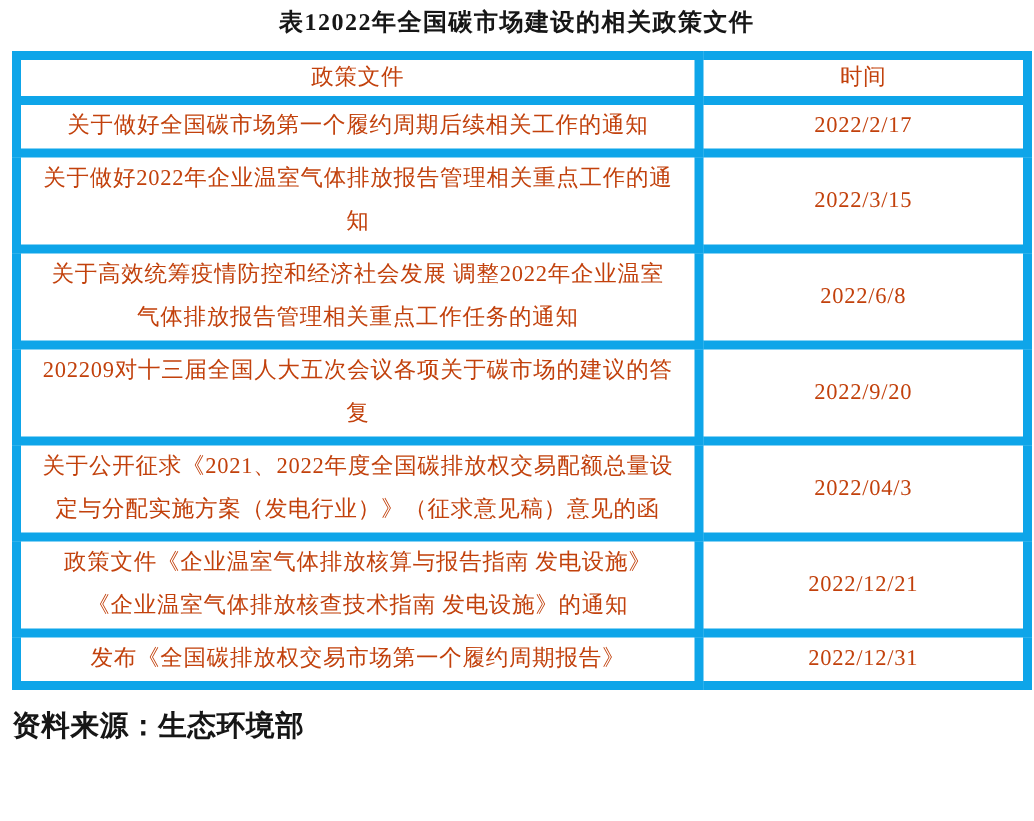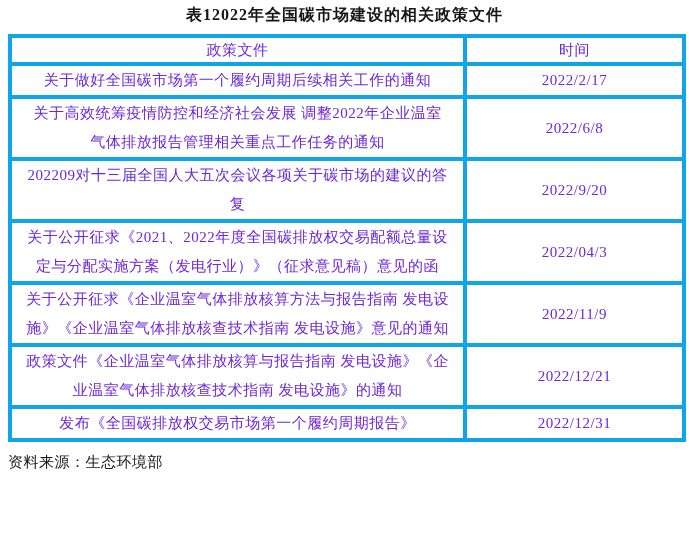--- a/index.html
+++ b/index.html
@@ -32,46 +32,46 @@
     border-collapse: collapse;
     table-layout: fixed;
     margin: 8px 7px 0 8px;
     width: 674px;
     border: 3px solid #000000;
   }
   .policy-table col.col-policy { width: 455px; }
   .policy-table col.col-date   { width: 219px; }
   .policy-table th,
   .policy-table td {
-    border: 4px solid #0ea5e9;
+    border: 6px solid #0ea5e9;
     text-align: center;
     vertical-align: middle;
     font-size: 15px;
     font-weight: normal;
     letter-spacing: 0.5px;
-    color: #6d28d9;
+    color: #c2410c;
     padding: 0 14px;
     line-height: 29px;
   }
   .policy-table th {
     height: 22px;
     line-height: 22px;
     padding: 1px 4px;
   }
   .policy-table td.date-cell {
     padding: 0 4px;
   }
   .policy-table tr.row-single td.policy-cell,
   .policy-table tr.row-single td.date-cell {
     height: 26px;
   }
   .source-note {
     margin: 11px 0 0 8px;
-    font-size: 15px;
-    font-weight: normal;
+    font-size: 19px;
+    font-weight: bold;
     letter-spacing: 0.5px;
     color: #161616;
   }
 </style>
 </head>
 <body>
 
 <div class="page">
 
   <div class="doc-title">
@@ -89,34 +89,34 @@
         <th>时间</th>
       </tr>
     </thead>
     <tbody>
 
     <tr class="row-single">
           <td class="policy-cell">关于做好全国碳市场第一个履约周期后续相关工作的通知</td>
           <td class="date-cell">2022/2/17</td>
         </tr>
         <tr>
+          <td class="policy-cell">关于做好2022年企业温室气体排放报告管理相关重点工作的通知</td>
+          <td class="date-cell">2022/3/15</td>
+        </tr>
+        <tr>
           <td class="policy-cell">关于高效统筹疫情防控和经济社会发展 调整2022年企业温室气体排放报告管理相关重点工作任务的通知</td>
           <td class="date-cell">2022/6/8</td>
         </tr>
         <tr>
           <td class="policy-cell">202209对十三届全国人大五次会议各项关于碳市场的建议的答复</td>
           <td class="date-cell">2022/9/20</td>
         </tr>
         <tr>
           <td class="policy-cell">关于公开征求《2021、2022年度全国碳排放权交易配额总量设定与分配实施方案（发电行业）》（征求意见稿）意见的函</td>
           <td class="date-cell">2022/04/3</td>
-        </tr>
-        <tr>
-          <td class="policy-cell">关于公开征求《企业温室气体排放核算方法与报告指南 发电设施》《企业温室气体排放核查技术指南 发电设施》意见的通知</td>
-          <td class="date-cell">2022/11/9</td>
         </tr>
         <tr>
           <td class="policy-cell">政策文件《企业温室气体排放核算与报告指南 发电设施》《企业温室气体排放核查技术指南 发电设施》的通知</td>
           <td class="date-cell">2022/12/21</td>
         </tr>
         <tr class="row-single">
           <td class="policy-cell">发布《全国碳排放权交易市场第一个履约周期报告》</td>
           <td class="date-cell">2022/12/31</td>
         </tr>
       </tbody>

